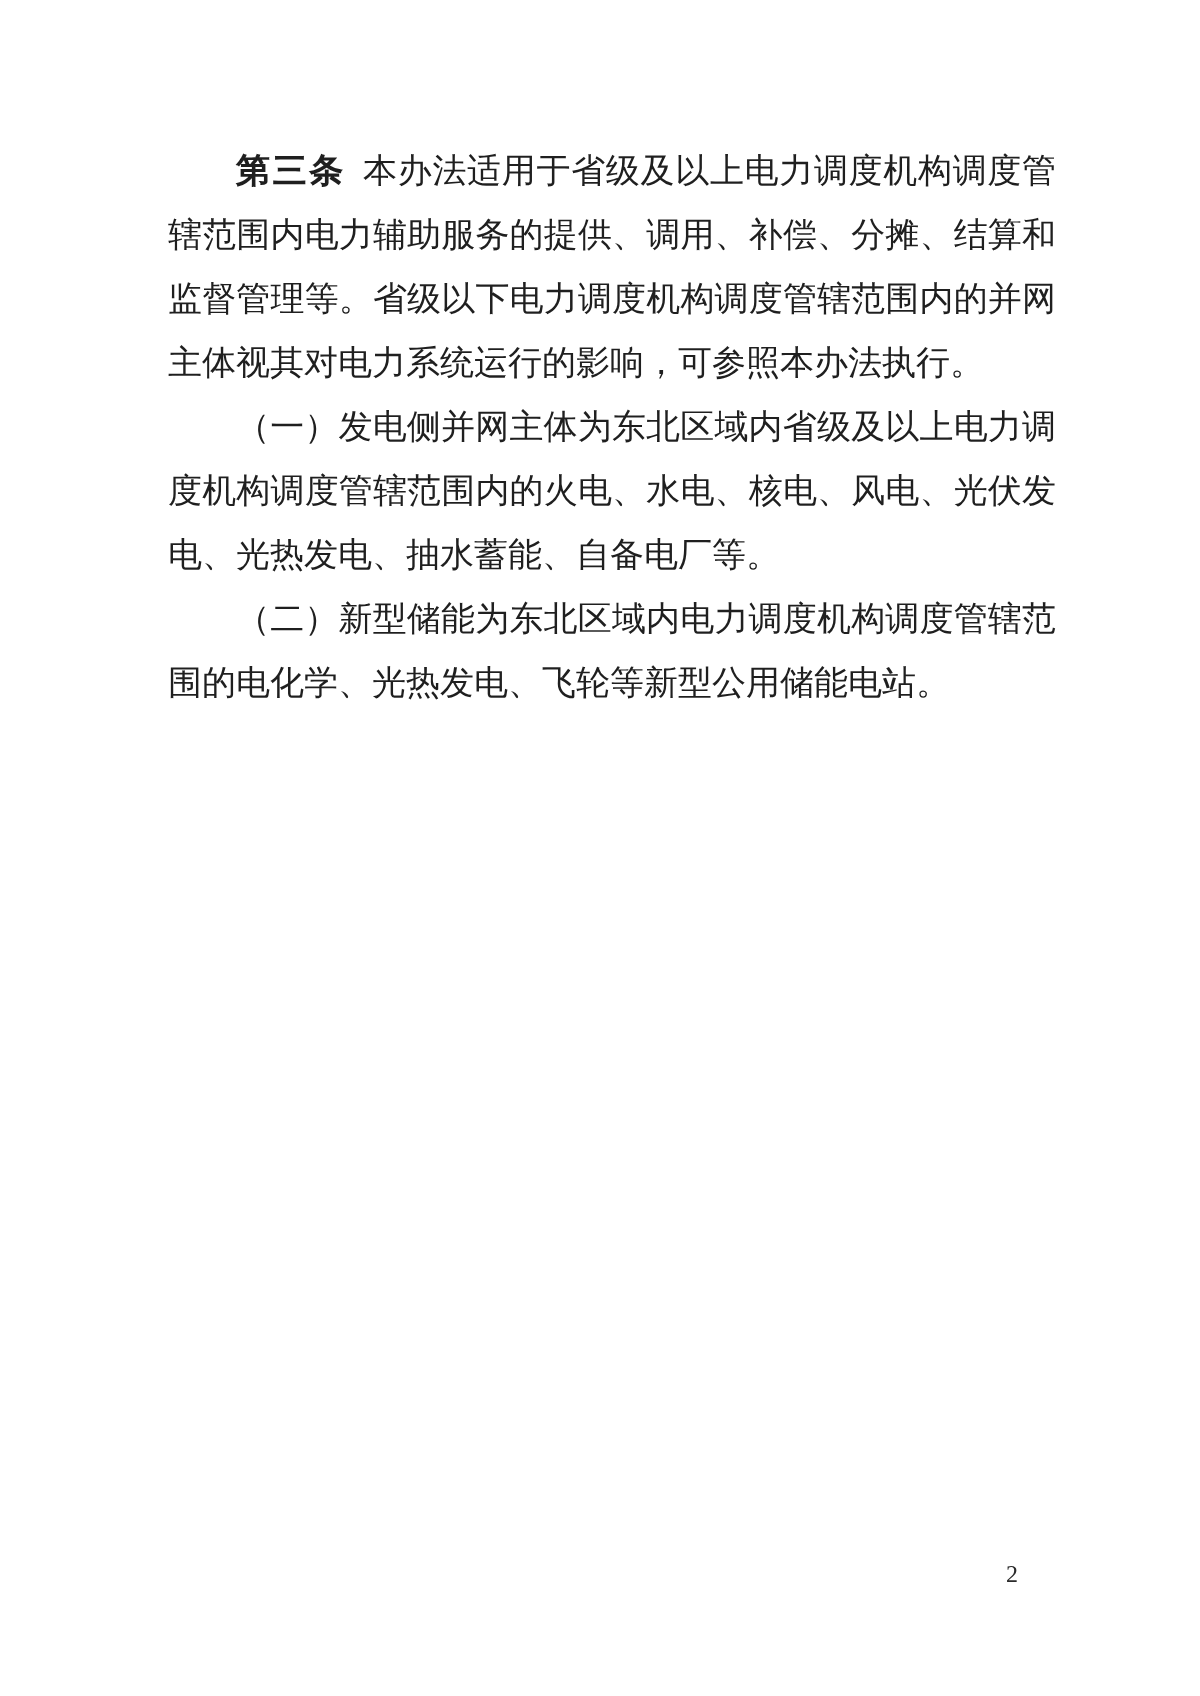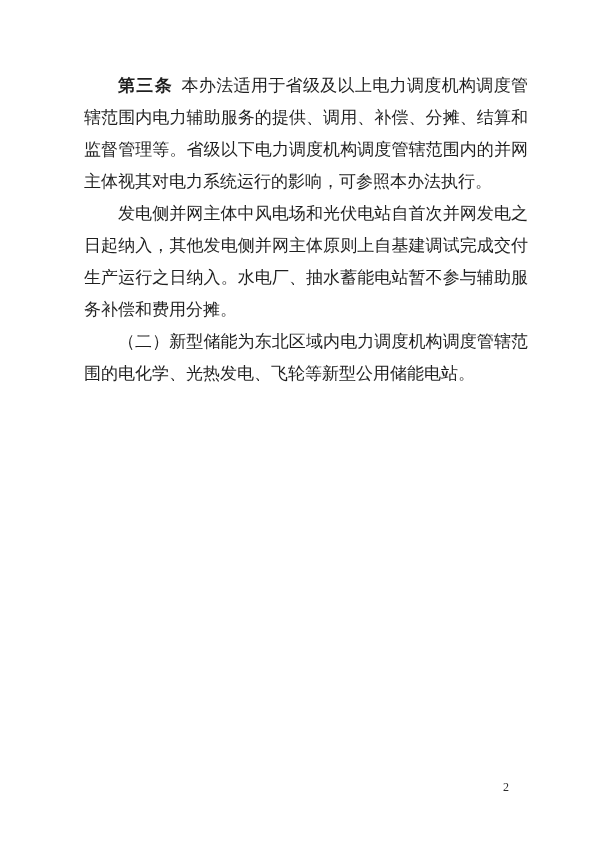--- a/index.html
+++ b/index.html
@@ -56,20 +56,20 @@
 </style>
 </head>
 <body>
 
 <div class="page">
   <div class="content">
     <p>
       <span class="lead">第三条</span><span>本办法适用于省级及以上电力调度机构调度管辖范围内电力辅助服务的提供、调用、补偿、分摊、结算和监督管理等。省级以下电力调度机构调度管辖范围内的并网主体视其对电力系统运行的影响，可参照本办法执行。</span>
     </p>
     <p>
-      <span>发电侧并网主体中风电场和光伏电站自首次并网发电之日起纳入，其他发电侧并网主体原则上自基建调试完成交付生产运行之日纳入。水电厂、抽水蓄能电站暂不参与辅助服务补偿和费用分摊。</span>
+      <span>（一）发电侧并网主体为东北区域内省级及以上电力调度机构调度管辖范围内的火电、水电、核电、风电、光伏发电、光热发电、抽水蓄能、自备电厂等。</span>
     </p>
     <p>
       <span>（二）新型储能为东北区域内电力调度机构调度管辖范围的电化学、光热发电、飞轮等新型公用储能电站。</span>
     </p>
   </div>
   <div class="footer">2</div>
 </div>
 
 </body></html>

